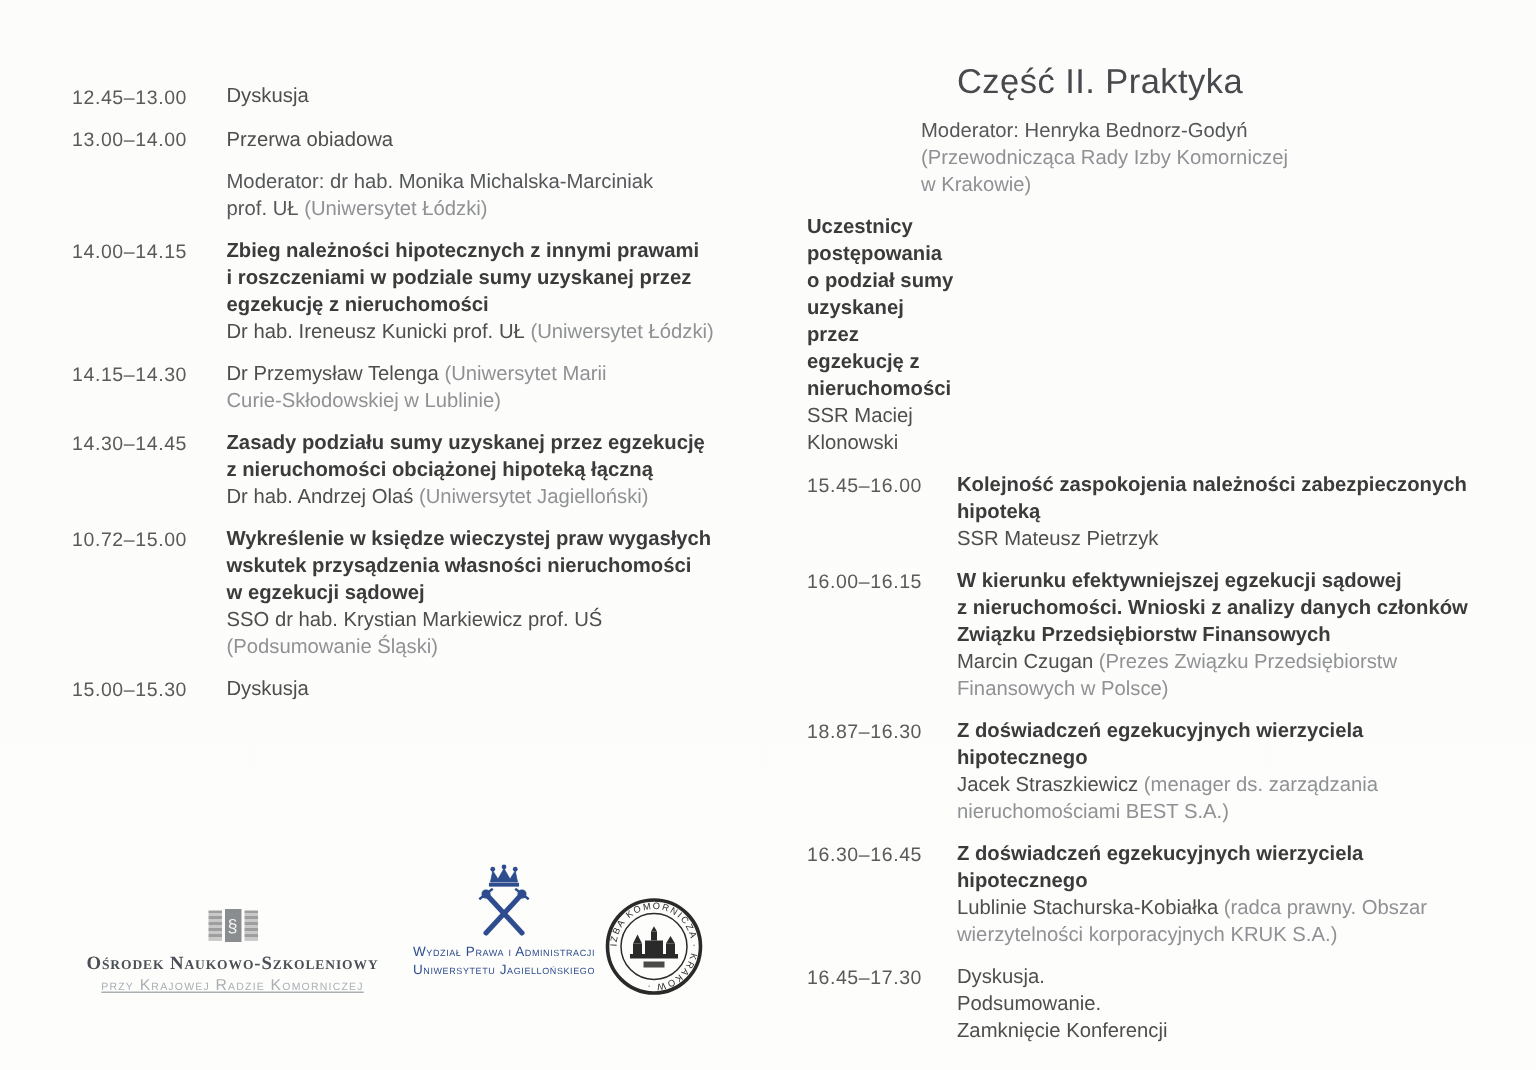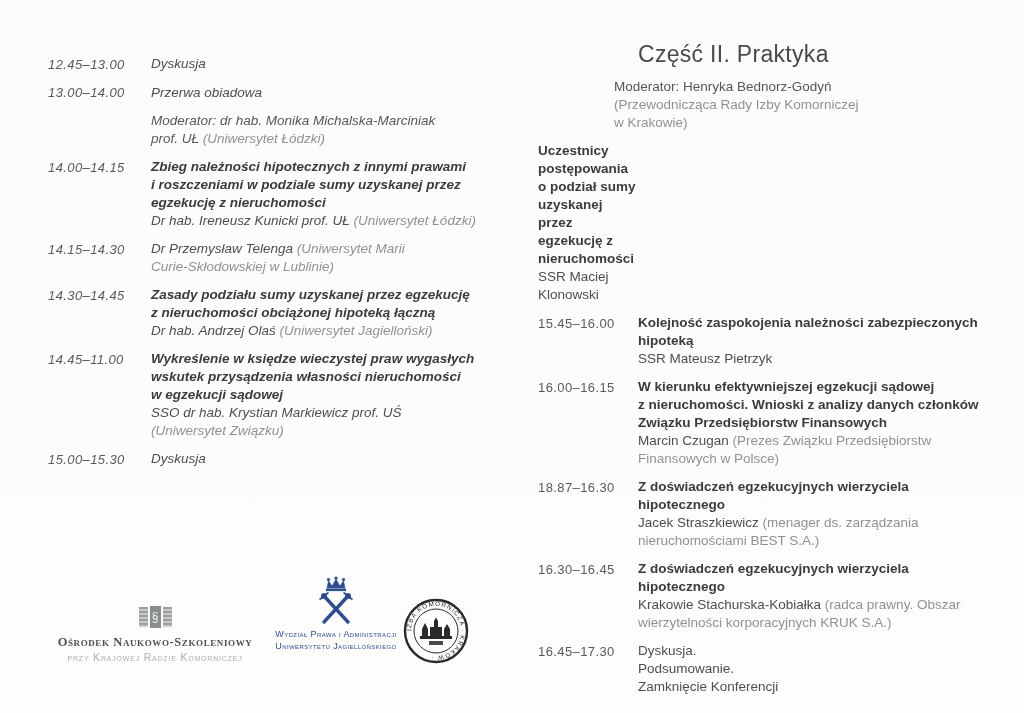--- a/index.html
+++ b/index.html
@@ -8,21 +8,21 @@
     width: 1024px; height: 713px;
     background: #fdfdfc;
     font-family: "Liberation Sans", sans-serif;
     color: #4e4e4e;
     position: relative;
     overflow: hidden;
   }
   .page { position: absolute; inset: 0; background: linear-gradient(180deg, #fcfcfb 0%, #fdfdfc 100%); }
 
   .col { position: absolute; }
-  .col-left  { left: 48px;  top: 55px; width: 478px; font-style: italic; }
+  .col-left  { left: 48px;  top: 55px; width: 478px; }
   .col-right { left: 538px; top: 40px; width: 452px; }
 
   .part-heading {
     font-size: 23px; line-height: 28px;
     color: #47494c; font-weight: normal;
     letter-spacing: 0.3px;
     margin: 0 0 10px 100px;
   }
 
   .item {
@@ -61,20 +61,21 @@
     font-size: 12px; line-height: 22px; text-align: center;
   }
   .org1-line1 {
     font-variant: small-caps; font-weight: bold;
     font-size: 12.5px; letter-spacing: 0.6px; color: #4b5056; font-family: Liberation Serif, serif;
   }
   .org1-line2 {
     font-variant: small-caps;
     font-size: 10.5px; letter-spacing: 0.8px; color: #aaafb4;
     margin-top: 1px;
+    text-decoration: underline;
   }
 
   .footer-org2 { position: absolute; left: 266px; top: 575px; width: 140px; text-align: center; color: #2e4d8f; }
   .footer-org2 svg { display: block; margin: 0 auto 4px auto; }
   .org2-line { font-variant: small-caps; font-size: 9px; letter-spacing: 0.4px; line-height: 11.5px; color: #2e4d8f; }
 
   .footer-org3 { position: absolute; left: 403px; top: 598px; width: 66px; height: 66px; }
 </style>
 </head>
 <body>
@@ -117,27 +118,27 @@
     <div class="item">
       <div class="time">14.30–14.45</div>
       <div>
           <div class="title pre">Zasady podziału sumy uzyskanej przez egzekucję
 z nieruchomości obciążonej hipoteką łączną</div>
           <div class="pre"><span class="speaker">Dr hab. Andrzej Olaś </span><span class="affil">(Uniwersytet Jagielloński)</span></div>
         </div>
     </div>
 
     <div class="item">
-      <div class="time">14.45–11.00</div>
+      <div class="time">10.72–15.00</div>
       <div>
           <div class="title pre">Wykreślenie w księdze wieczystej praw wygasłych
 wskutek przysądzenia własności nieruchomości
 w egzekucji sądowej</div>
           <div class="pre"><span class="speaker">SSO dr hab. Krystian Markiewicz prof. UŚ
-</span><span class="affil">(Uniwersytet Związku)</span></div>
+</span><span class="affil">(Podsumowanie Śląski)</span></div>
         </div>
     </div>
 
     <div class="item">
       <div class="time">15.00–15.30</div>
       <div class="title plain pre">Dyskusja</div>
     </div>
 
   </div>
 
@@ -185,21 +186,21 @@
           <div class="pre"><span class="speaker">Jacek Straszkiewicz </span><span class="affil">(menager ds. zarządzania
 nieruchomościami BEST S.A.)</span></div>
         </div>
     </div>
 
     <div class="item">
       <div class="time">16.30–16.45</div>
       <div>
           <div class="title pre">Z doświadczeń egzekucyjnych wierzyciela
 hipotecznego</div>
-          <div class="pre"><span class="speaker">Krakowie Stachurska-Kobiałka </span><span class="affil">(radca prawny. Obszar
+          <div class="pre"><span class="speaker">Lublinie Stachurska-Kobiałka </span><span class="affil">(radca prawny. Obszar
 wierzytelności korporacyjnych KRUK S.A.)</span></div>
         </div>
     </div>
 
     <div class="item">
       <div class="time">16.45–17.30</div>
       <div class="title plain pre">Dyskusja.
 Podsumowanie.
 Zamknięcie Konferencji</div>
     </div>

